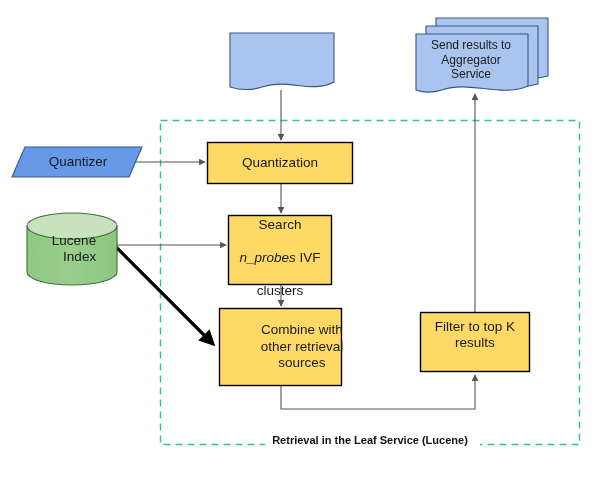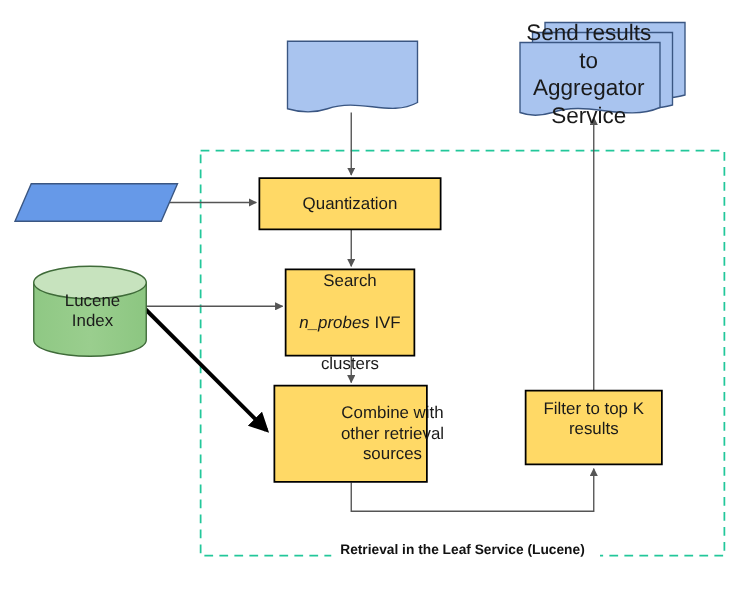--- a/index.html
+++ b/index.html
@@ -32,26 +32,26 @@
     justify-content: center;
     text-align: center;
     color: #1a1a1a;
     font-family: "Liberation Sans", sans-serif;
     font-size: 13px;
     line-height: 1.22;
     pointer-events: none;
     white-space: pre-line;
   }
   .lbl-search-query   { left: 230px; top: 40px;  width: 104px; height: 46px; font-size: 13.5px; }
-  .lbl-send-results   { left: 416px; top: 31px;  width: 110px; height: 58px; font-size: 18px; }
+  .lbl-send-results   { left: 416px; top: 31px;  width: 110px; height: 58px; font-size: 12px; }
   .lbl-quantizer      { left: 18px;  top: 147px; width: 120px; height: 30px; font-size: 13.5px; }
-  .lbl-lucene         { left: 32px;  top: 225px; width: 84px;  height: 48px; font-size: 13.5px; }
+  .lbl-lucene         { left: 32px;  top: 225px; width: 84px;  height: 48px; font-size: 13.5px; text-align: right; }
   .lbl-quantization   { left: 209px; top: 142px; width: 142px; height: 42px; font-size: 13.5px; }
   .lbl-search-probes  { left: 228px; top: 218px; width: 104px; height: 64px; font-size: 13.5px; }
-  .lbl-combine        { left: 220px; top: 311px; width: 100px; height: 72px; font-size: 13.5px; padding-left: 44px; }
+  .lbl-combine        { left: 208px; top: 311px; width: 100px; height: 72px; font-size: 13.5px; padding-left: 44px; }
   .lbl-filter         { left: 421px; top: 313px; width: 108px; height: 44px; font-size: 13.5px; }
   .lbl-group          { left: 160px; top: 432px; width: 420px; height: 18px;
                         font-size: 11px; font-weight: bold; color: #111; }
   .ital { font-style: italic; }
 </style>
 </head>
 <body>
 
 <div id="canvas">
 
@@ -124,20 +124,21 @@
     <rect x="420.5" y="312.5" width="109" height="59" fill="#FFD966" stroke="#000000" stroke-width="1.4"></rect>
 
     <rect x="265" y="432" width="215" height="16" fill="#ffffff"></rect>
   </svg>
 
 
   <div class="node-label lbl-send-results">Send results to
 Aggregator
 Service</div>
 
+  <div class="node-label lbl-quantizer">Quantizer</div>
 
   <div class="node-label lbl-lucene">Lucene
 Index</div>
 
   <div class="node-label lbl-quantization">Quantization</div>
 
   <div class="node-label lbl-search-probes">
     <span>
       <span>Search</span><br>
       <span class="ital">n_probes</span><span> IVF</span><br>

